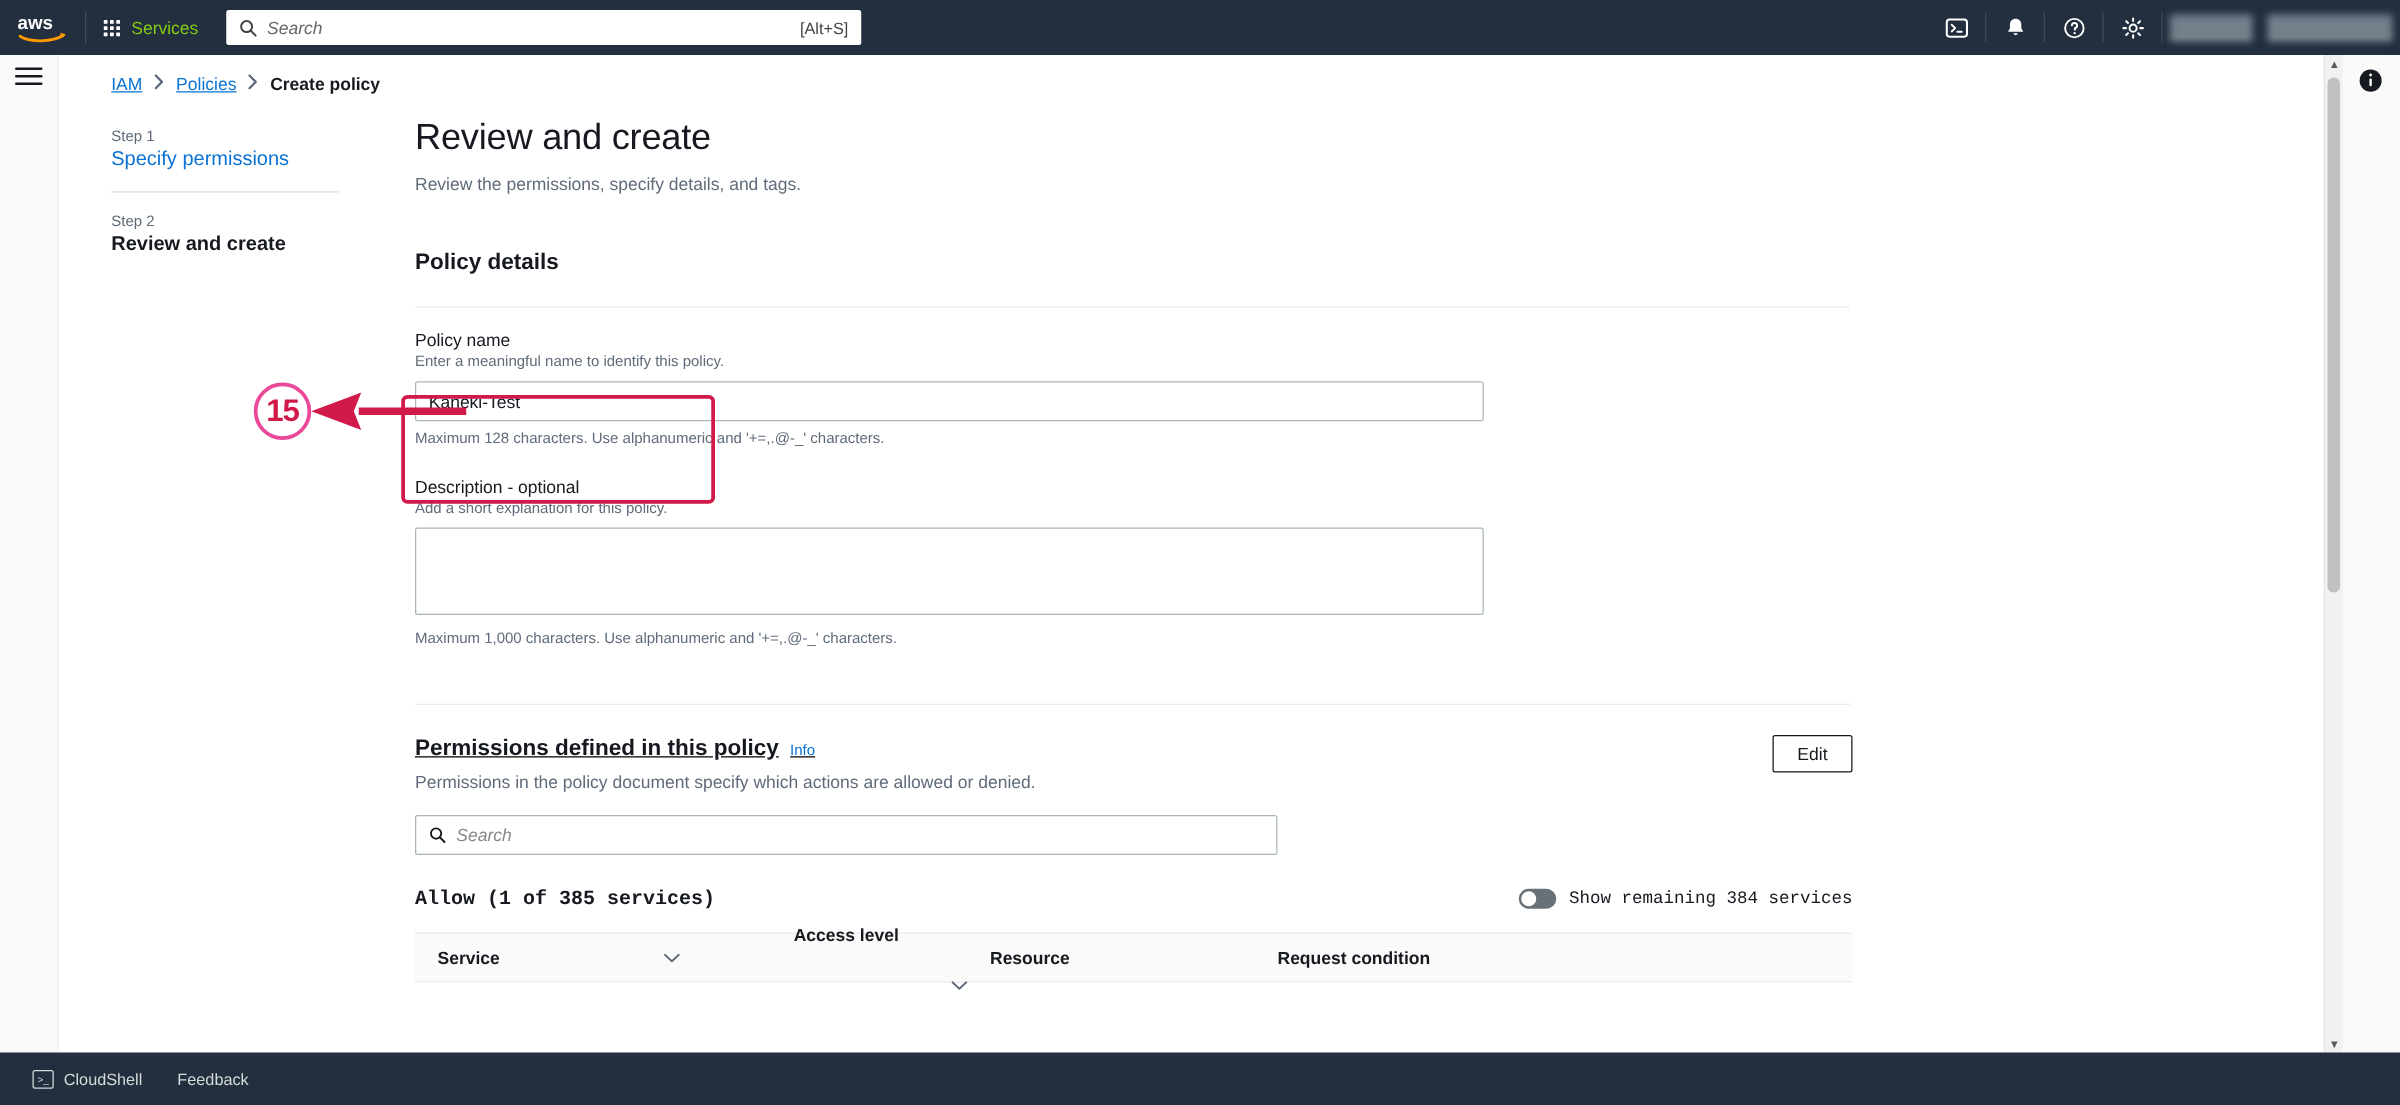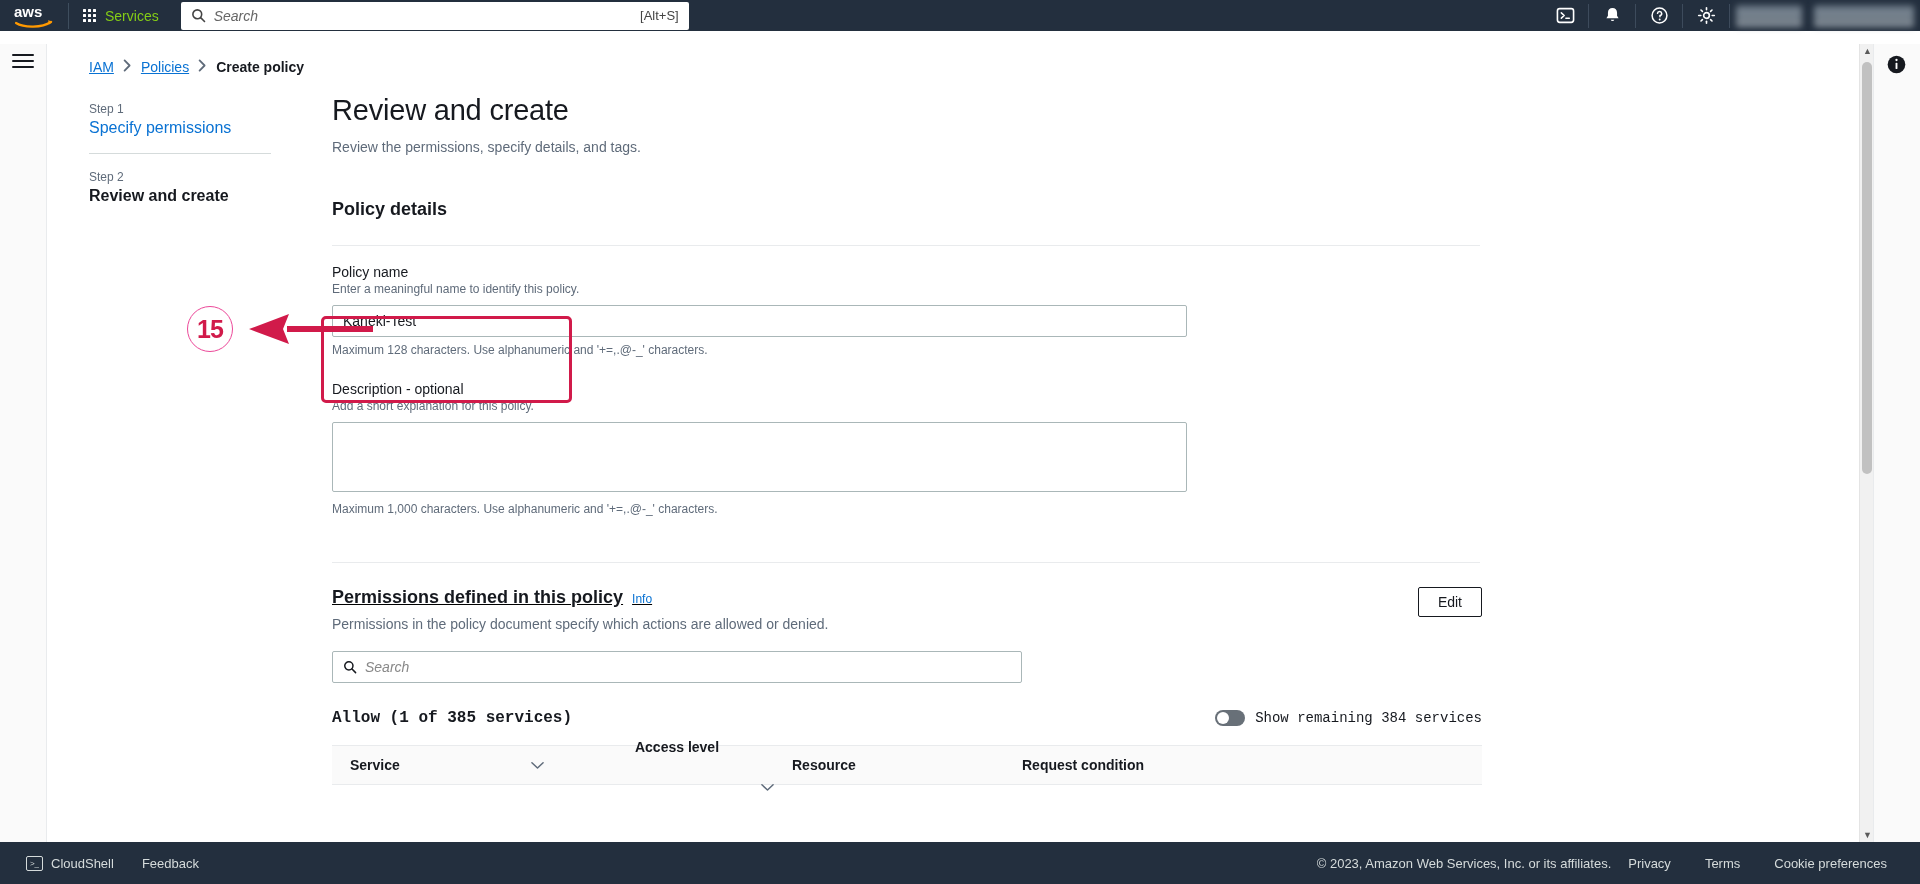--- a/index.html
+++ b/index.html
@@ -6,21 +6,21 @@
   html, body {
     width: 1920px; height: 884px;
     font-family: "Liberation Sans", sans-serif;
     background: #ffffff;
     overflow: hidden;
   }
 
   
   #topnav {
     position: absolute; top: 0; left: 0;
-    width: 1920px; height: 31px;
+    width: 1920px; height: 44px;
     background: #232f3e;
     display: flex; align-items: center;
   }
   .aws-logo {
     width: 68px; height: 44px;
     display: flex; align-items: center; justify-content: center;
     position: relative;
   }
   .aws-logo svg { display: block; }
   .nav-divider {
@@ -156,23 +156,23 @@
   }
 
   
   .anno-box {
     position: absolute; left: -11px; top: 52px;
     width: 251px; height: 87px;
     border: 3px solid #d11a4a; border-radius: 5px;
     pointer-events: none;
   }
   .anno-marker {
-    position: absolute; left: 140px; top: 262px;
+    position: absolute; left: 156px; top: 262px;
     width: 46px; height: 46px;
-    border: 1px solid #ec4899; border-radius: 50%;
+    border: 3px solid #ec4899; border-radius: 50%;
     display: flex; align-items: center; justify-content: center;
     color: #d11a4a; font-size: 25px; font-weight: bold;
     font-family: "Liberation Sans", sans-serif;
     letter-spacing: -1px;
   }
   .anno-arrow { position: absolute; left: 200px; top: 268px; }
 
   
   .perm-wrap { margin-top: 46px; }
   .perm-rule { height: 1px; background: #e9ebed; width: 1148px; }
@@ -494,19 +494,13 @@
 <div id="footer">
   <div class="ft-left">
     <div class="ft-item">
       <span class="shell-ic">&gt;_</span>
       <span>CloudShell</span>
     </div>
     <div class="ft-item">
       <span>Feedback</span>
     </div>
   </div>
-  <div class="ft-copy">
-    <span class="txt">© 2023, Amazon Web Services, Inc. or its affiliates.</span>
-    <a class="ft-link">Privacy</a>
-    <a class="ft-link">Terms</a>
-    <a class="ft-link">Cookie preferences</a>
-  </div>
 </div>
 
 </body></html>

